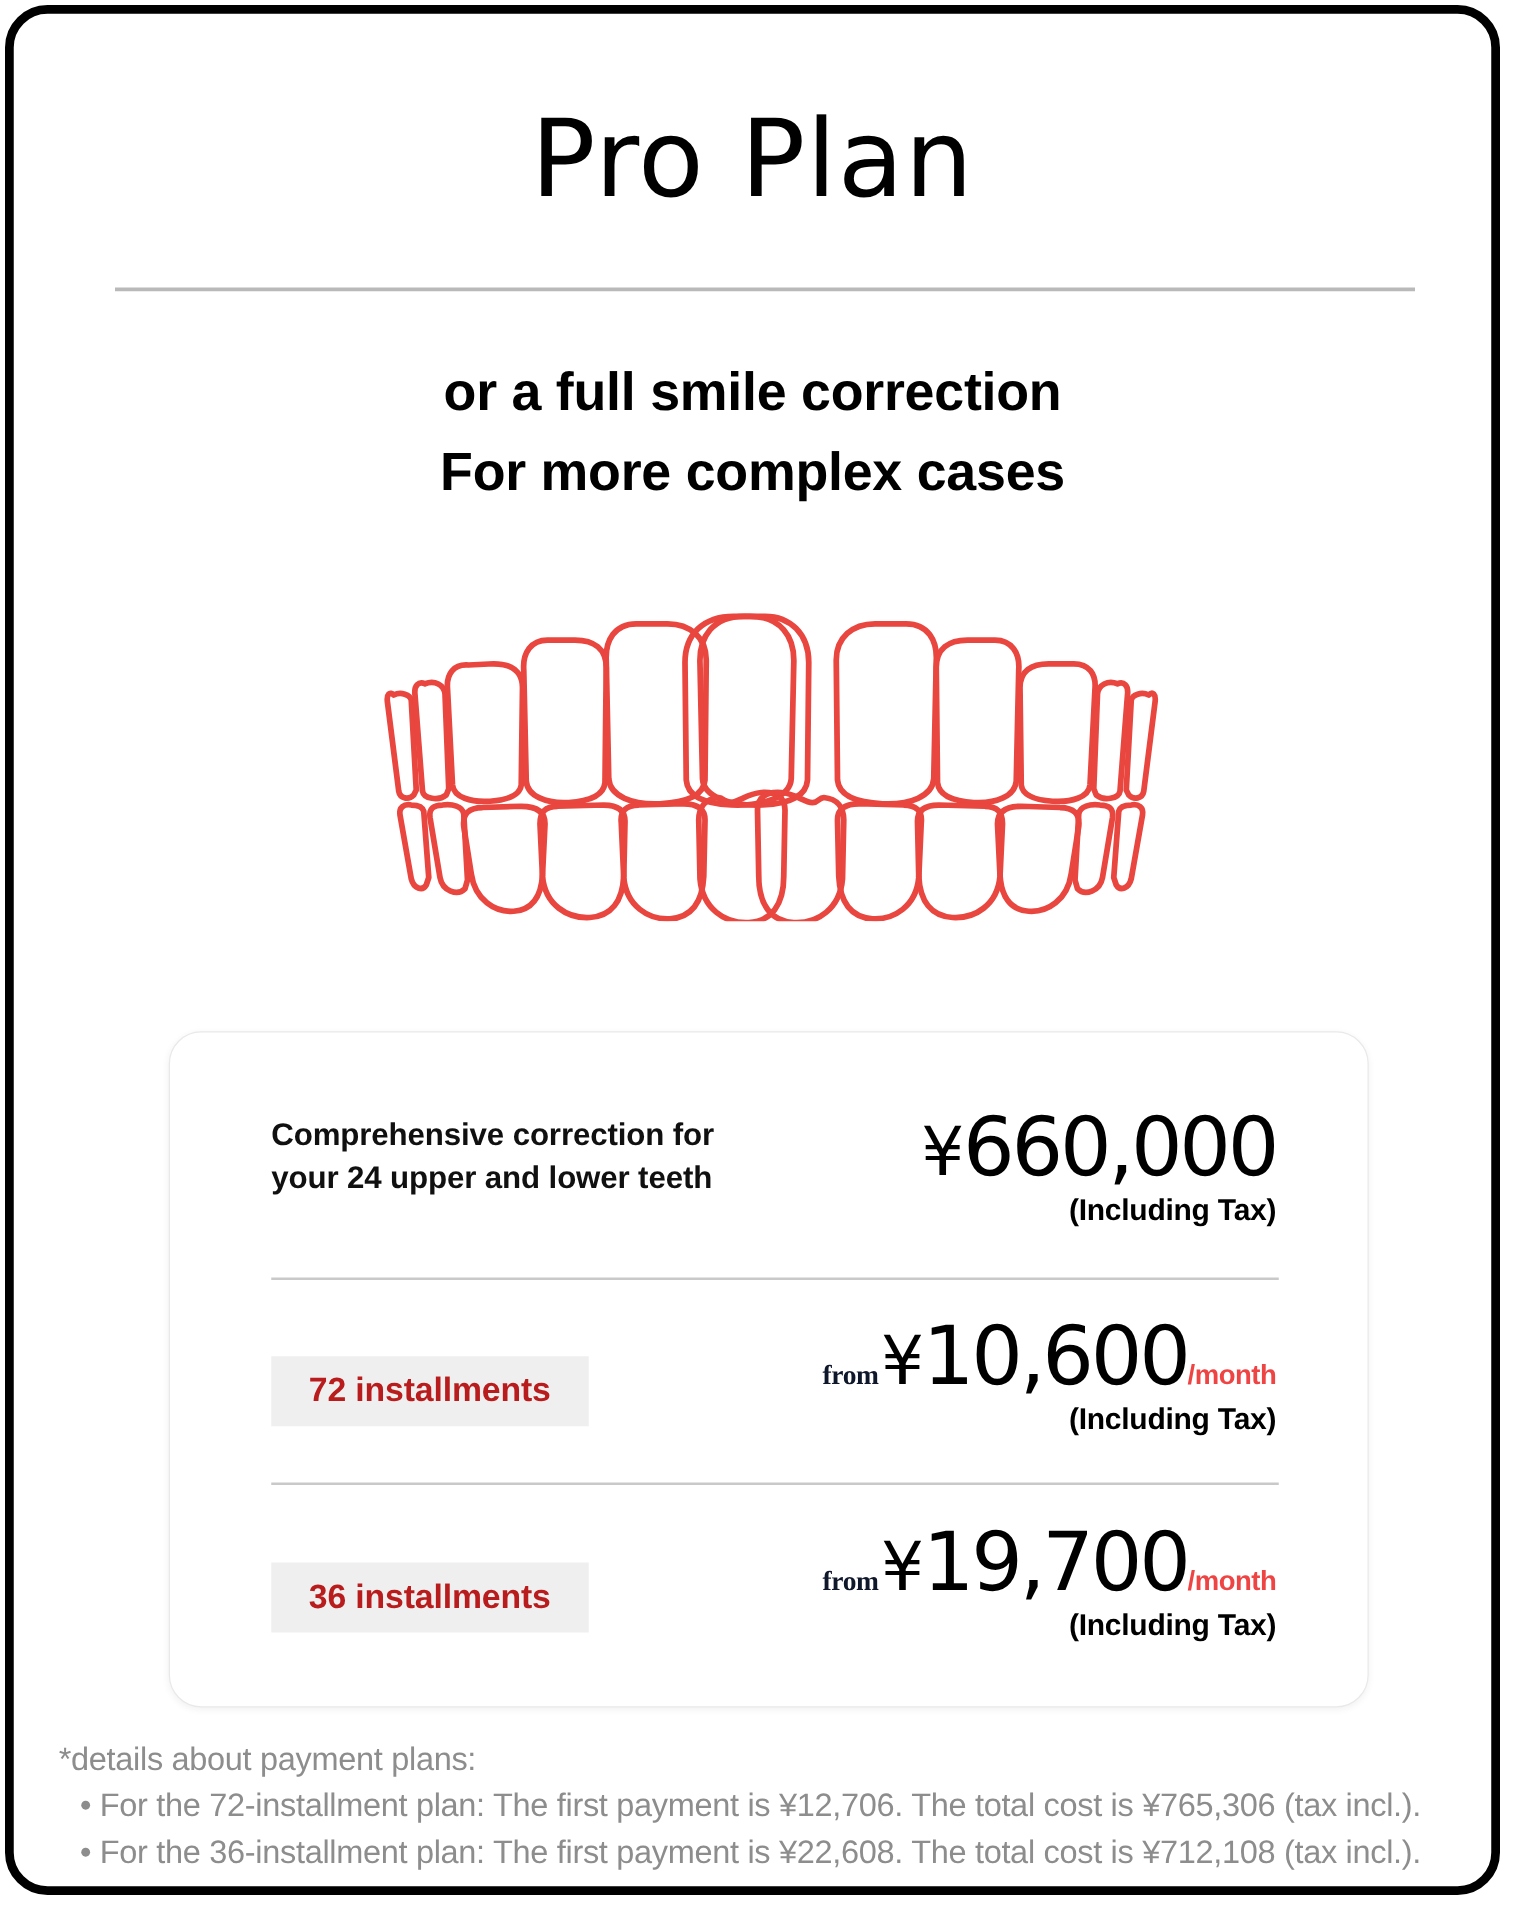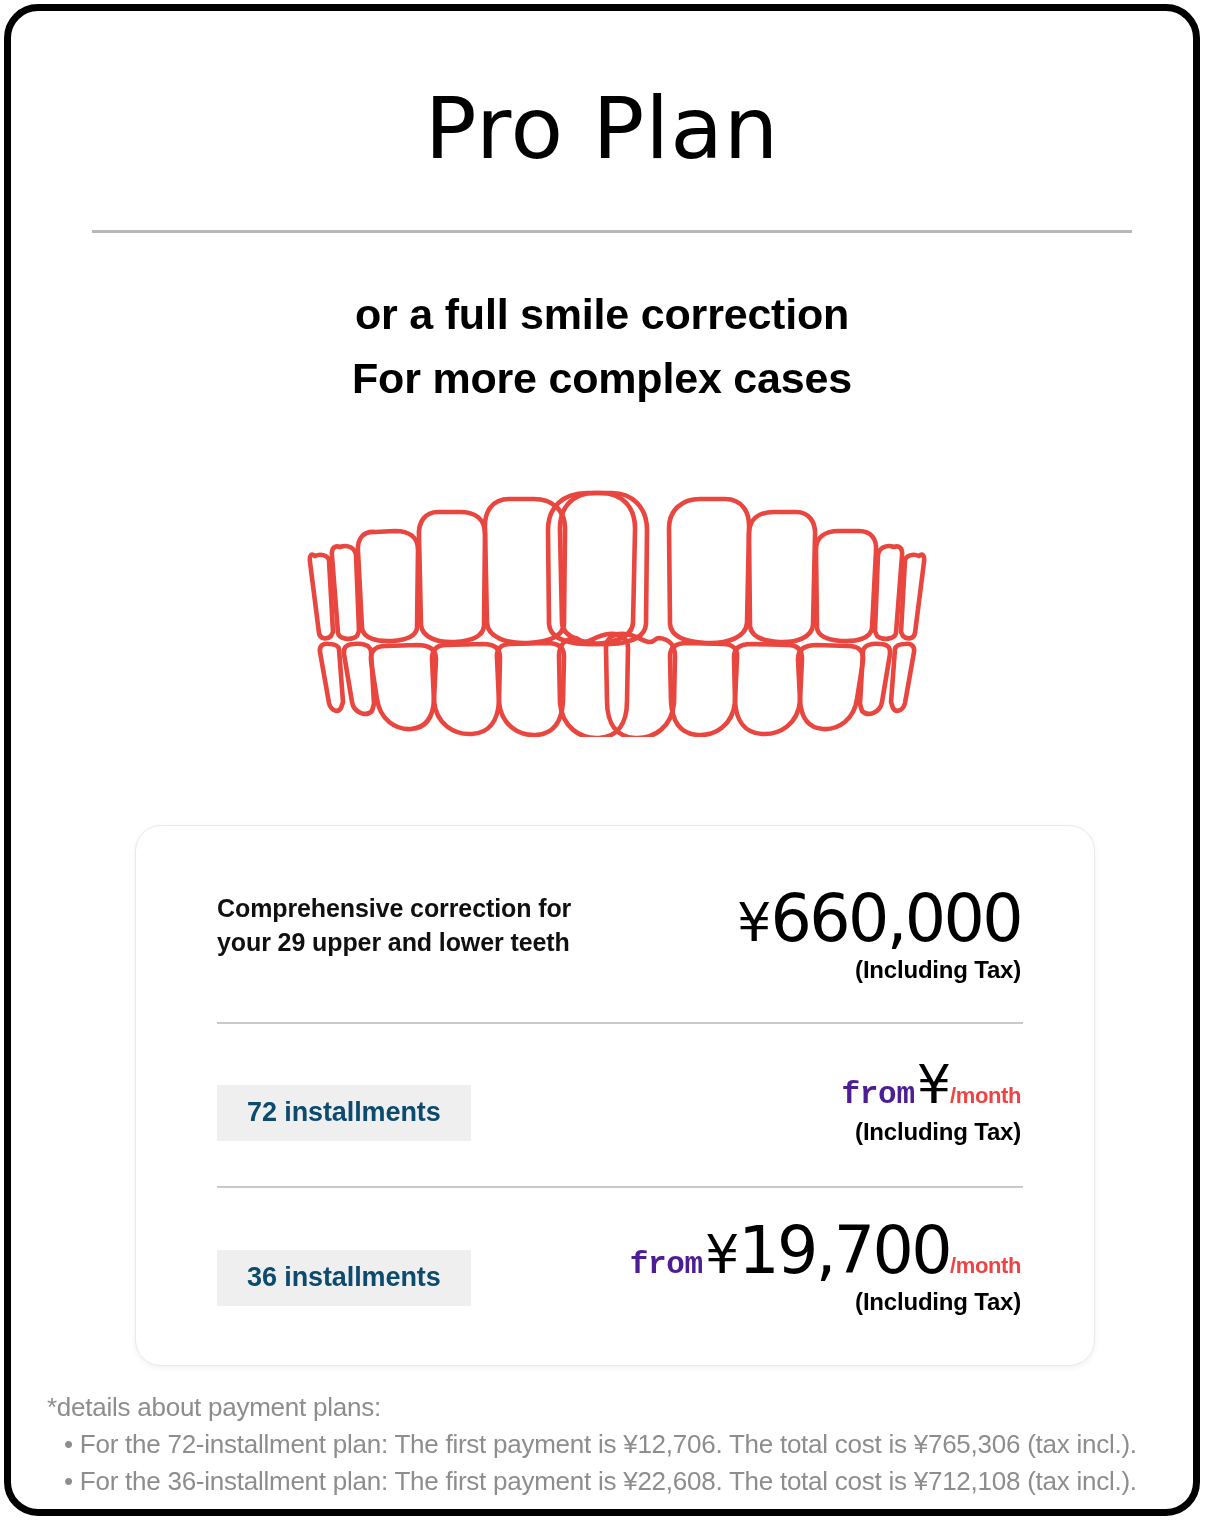--- a/index.html
+++ b/index.html
@@ -128,45 +128,45 @@
 
   .badge {
     position: absolute;
     left: 81px;
     top: 42px;
     background: #efefef;
     padding: 12px 30px 13px 30px;
     font-family: "Liberation Sans Narrow", "Liberation Sans", sans-serif;
     font-size: 27px;
     font-weight: 700;
-    color: #0c4a6e;
+    color: #b91c1c;
     letter-spacing: -0.1px;
     display: inline-block;
     white-space: nowrap;
   }
 
   
   .price-block {
     position: absolute;
     right: 73px;
     top: 0;
     text-align: right;
   }
   .price-line {
     display: flex;
     align-items: baseline;
     justify-content: flex-end;
     white-space: nowrap;
     font-family: "DejaVu Sans", sans-serif;
   }
   .pfx-from {
-    font-family: Liberation Mono, monospace;
-    font-size: 31px;
-    font-weight: 700;
-    color: #4c1d95;
+    font-family: Liberation Serif, serif;
+    font-size: 22px;
+    font-weight: 700;
+    color: #0f172a;
     letter-spacing: -0.3px;
     padding-right: 2px;
   }
   .pfx-yen {
     font-family: "DejaVu Sans", sans-serif;
     font-size: 54px;
     font-weight: 400;
     color: #000;
     letter-spacing: -1px;
   }
@@ -280,37 +280,38 @@
   </div>
 
   <div class="price-card">
 
     <div class="divider d1"></div>
     <div class="divider d2"></div>
 
     <div class="row r1">
       <div class="row-label">
         <span>Comprehensive correction for</span>
-        <span>your 29 upper and lower teeth</span>
+        <span>your 24 upper and lower teeth</span>
       </div>
       <div class="price-block">
         <div class="price-line">
           <span class="pfx-yen">¥</span>
           <span class="p-amount">660,000</span>
         </div>
         <div class="tax-note">(Including Tax)</div>
       </div>
     </div>
 
     <div class="row r2">
       <div class="badge">72 installments</div>
       <div class="price-block">
         <div class="price-line">
           <span class="pfx-from">from</span>
           <span class="pfx-yen">¥</span>
+          <span class="p-amount">10,600</span>
           <span class="sfx-month">/month</span>
         </div>
         <div class="tax-note">(Including Tax)</div>
       </div>
     </div>
 
     <div class="row r3">
       <div class="badge">36 installments</div>
       <div class="price-block">
         <div class="price-line">

